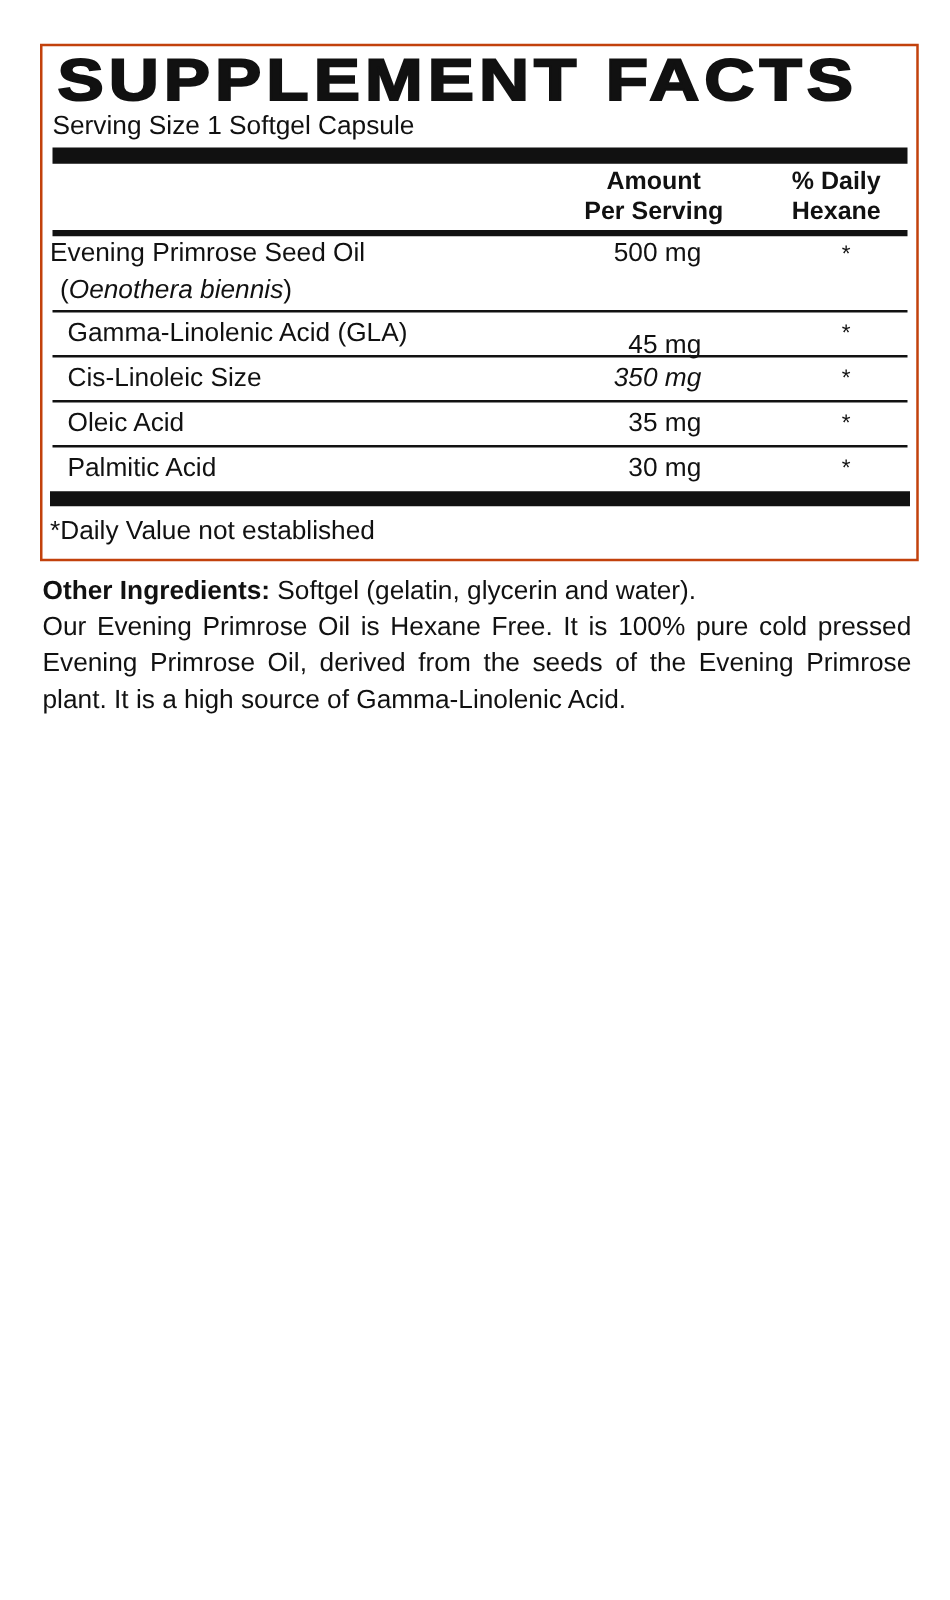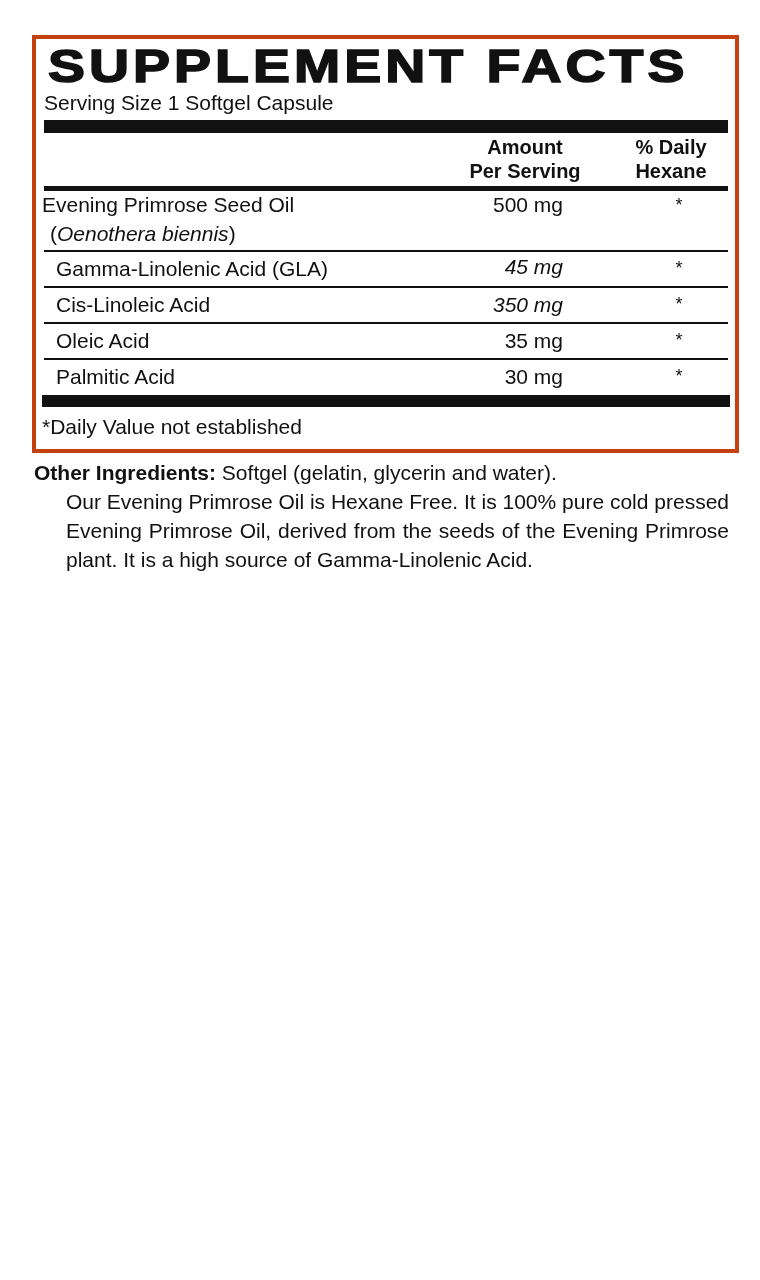--- a/index.html
+++ b/index.html
@@ -14,21 +14,21 @@
       overflow: hidden;
       font-family: "Liberation Sans", "DejaVu Sans", sans-serif;
       color: #111111;
     }
     .facts-box {
       position: absolute;
       left: 32px;
       top: 35px;
       width: 699px;
       height: 410px;
-      border: 4px solid #c2410c;
+      border: 2px solid #c2410c;
       box-sizing: content-box;
     }
     .title {
       position: absolute;
       left: 12px;
       top: 2px;
       font-family: "Liberation Sans", sans-serif;
       font-weight: 900;
       font-size: 47px;
       line-height: 50px;
@@ -124,21 +124,20 @@
       font-size: 21px;
       line-height: 29px;
     }
     .other-line {
       white-space: nowrap;
     }
     .other-label { font-weight: bold; }
     .desc {
       text-align: justify;
       text-align-last: left;
-      margin-left: 32px;
     }
   </style>
 </head>
 <body>
 
 <div class="facts-box">
   <div class="title">SUPPLEMENT FACTS</div>
   <div class="serving">Serving Size 1 Softgel Capsule</div>
 
   <div class="bar-thick bar-top"></div>
@@ -157,27 +156,27 @@
   <div class="row" style="top:152px;height:60px;">
     <div class="row-name" style="left:-2px;top:0px;">Evening Primrose Seed Oil</div>
     <div class="row-sub" style="left:6px;top:29px;text-align:right;"><span>(</span><i>Oenothera biennis</i><span>)</span></div>
     <div class="row-amount" style="top:0px;">500 mg</div>
     <div class="row-dv" style="top:4px;">*</div>
     <div class="row-sep" style="top:59px;"></div>
   </div>
 
   <div class="row" style="top:213px;height:47px;">
     <div class="row-name" style="left:12px;top:3px;">Gamma-Linolenic Acid (GLA)</div>
-    <div class="row-amount" style="top:1px;font-style:italic;">45 mg</div>
+    <div class="row-amount" style="top:12px;">45 mg</div>
     <div class="row-dv" style="top:6px;">*</div>
     <div class="row-sep" style="top:34px;"></div>
   </div>
 
   <div class="row" style="top:249px;height:35px;">
-    <div class="row-name" style="left:12px;top:3px;">Cis-Linoleic Acid</div>
+    <div class="row-name" style="left:12px;top:3px;">Cis-Linoleic Size</div>
     <div class="row-amount" style="top:3px;font-style:italic;">350 mg</div>
     <div class="row-dv" style="top:6px;">*</div>
     <div class="row-sep" style="top:34px;"></div>
   </div>
 
   <div class="row" style="top:285px;height:35px;">
     <div class="row-name" style="left:12px;top:3px;">Oleic Acid</div>
     <div class="row-amount" style="top:3px;">35 mg</div>
     <div class="row-dv" style="top:6px;">*</div>
     <div class="row-sep" style="top:34px;"></div>

